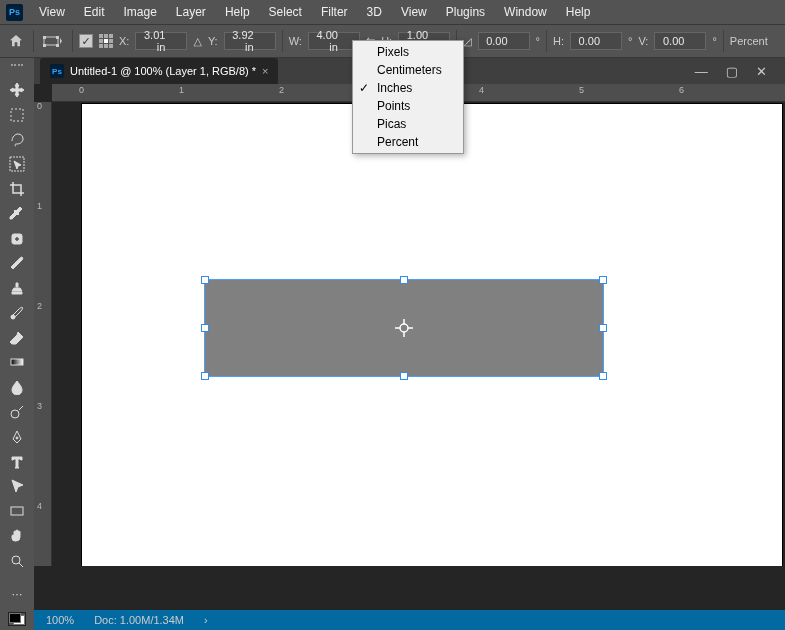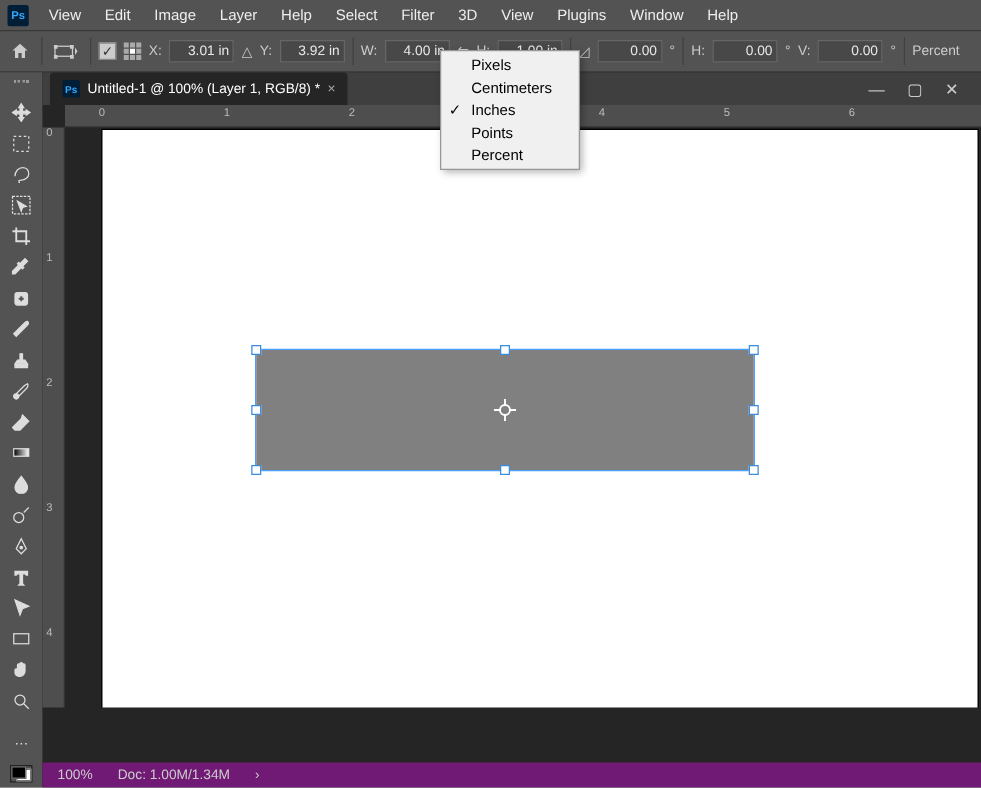--- a/index.html
+++ b/index.html
@@ -9,21 +9,21 @@
   .menubar .menu-item { padding:3px 9px; cursor:default; color:#eee; }
   .options-bar { height:34px; background:#535353; display:flex; align-items:center; padding:0 5px; gap:6px; font-size:11px; color:#d0d0d0; border-top:1px solid #383838; border-bottom:1px solid #383838;}
   .home-icon { width:22px; height:22px; display:flex; align-items:center; justify-content:center; color:#ccc;}
   .home-icon svg{width:16px;height:16px;fill:#ccc;}
   .bb-icon { width:26px; height:20px; display:flex; align-items:center; justify-content:center; color:#ccc; border:1px solid transparent;}
   .vdiv { width:1px; height:22px; background:#404040; }
   .chk { width:14px; height:14px; background:#ccc; border:1px solid #888; display:inline-flex; align-items:center; justify-content:center; color:#333; font-size:11px; }
   .grid9 { width:14px; height:14px; display:grid; grid-template-columns:repeat(3,1fr); grid-template-rows:repeat(3,1fr); gap:1px;}
   .grid9 span{ background:#aaa;}
   .lbl { color:#ccc; }
-  .field { background:#484848; border:1px solid #666; height:18px; color:#e8e8e8; width:52px; text-align:right; display:flex; align-items:center; justify-content:flex-end; padding:0 3px; font-size:11px;}
+  .field { background:#484848; border:1px solid #666; height:18px; color:#e8e8e8; width:52px; text-align:right; display:flex; align-items:center; justify-content:flex-end; padding:0 21px; font-size:11px;}
   .inner { display:flex; height:calc(630px - 24px - 34px - 0px); }
   .ribbon-tab{width:12px; height:8px; background:#535353;}
   .tool-col { width:34px; background:#535353; display:flex; flex-direction:column; align-items:center; padding-top:6px; gap:3px; }
   .tool { width:24px; height:22px; display:flex; align-items:center; justify-content:center; color:#ddd;}
   .tool svg{width:16px;height:16px;fill:#ddd;stroke:#ddd;}
   .doc-area { flex:1; background:#252525; display:flex; flex-direction:column; position:relative;}
   .tab-strip { height:26px; background:#3f3f3f; display:flex; align-items:center; padding-left:6px;}
   .doc-tab { background:#252525; height:26px; display:flex; align-items:center; padding:0 10px; gap:6px; color:#fff; border-top-left-radius:3px; border-top-right-radius:3px;}
   .doc-tab .ps{width:14px;height:14px;background:#001e36;color:#31a8ff;display:flex;align-items:center;justify-content:center;font-size:8px;font-weight:700;border-radius:2px;}
   .doc-tab .x{color:#aaa;}
@@ -34,21 +34,21 @@
   .canvas-body{ flex:1; position:relative; background:#252525; overflow:hidden;}
   .canvas{ position:absolute; left:30px; top:2px; width:700px; height:500px; background:#fff; box-shadow:0 0 0 1px #000;}
   .selection{ position:absolute; left:122px; top:175px; width:400px; height:98px; border:1px solid #4aa0ff;}
   .sel-fill{position:absolute; inset:0; background:#808080;}
   .handle{ width:8px; height:8px; background:#fff; border:1px solid #3a8dde; position:absolute;}
   .h-tl{left:-4px;top:-4px;} .h-tm{left:calc(50% - 4px);top:-4px;} .h-tr{right:-4px;top:-4px;}
   .h-ml{left:-4px;top:calc(50% - 4px);} .h-mr{right:-4px;top:calc(50% - 4px);}
   .h-bl{left:-4px;bottom:-4px;} .h-bm{left:calc(50% - 4px);bottom:-4px;} .h-br{right:-4px;bottom:-4px;}
   .center-marker{position:absolute;left:50%;top:50%;width:18px;height:18px;transform:translate(-50%,-50%);}
   .center-marker svg{width:18px;height:18px;stroke:#fff;fill:none;stroke-width:1.5;}
-  .status{ height:20px; background:#701a75; display:flex; align-items:center; padding:0 12px; gap:20px; color:#ccc; font-size:11px;margin-top:44px;}
+  .status{ height:20px; background:#0369a1; display:flex; align-items:center; padding:0 12px; gap:20px; color:#ccc; font-size:11px;margin-top:44px;}
   .dropdown{ position:absolute; left:352px; top:40px; width:112px; background:#f0f0f0; color:#000; border:1px solid #979797; box-shadow:2px 2px 6px rgba(0,0,0,.3); font-size:12px; padding:2px 0;}
   .dropdown .dd-item{ padding:2px 8px 2px 24px; position:relative; cursor:default;}
   .dropdown .dd-item[data-checked="1"]::before{content:"✓"; position:absolute; left:6px;}
   .tick{ position:absolute; color:#bbb; font-size:9px; top:1px;}
   .tickv{ position:absolute; color:#bbb; font-size:9px; left:3px;}
   .ruler-top::after{content:"";position:absolute;left:0;right:0;bottom:0;height:1px;background:#333;}
   .ruler-left::after{content:"";position:absolute;top:0;bottom:0;right:0;width:1px;background:#333;}
   .swatch{width:18px;height:14px;position:relative;border:1px solid #222;}
   .swatch .fg{position:absolute;left:0;top:0;width:12px;height:10px;background:#000;border:1px solid #777;}
   .swatch .bg{position:absolute;right:0;bottom:0;width:12px;height:10px;background:#fff;border:1px solid #777;}
@@ -315,14 +315,15 @@
       <span>›</span>
     </div>
   </div>
 </div>
 
 <div class="dropdown" id="units-dd">
     <div class="dd-item">Pixels</div>
     <div class="dd-item">Centimeters</div>
     <div class="dd-item" data-checked="1">Inches</div>
     <div class="dd-item">Points</div>
+    <div class="dd-item">Picas</div>
     <div class="dd-item">Percent</div>
   </div>
 
 </body></html>

